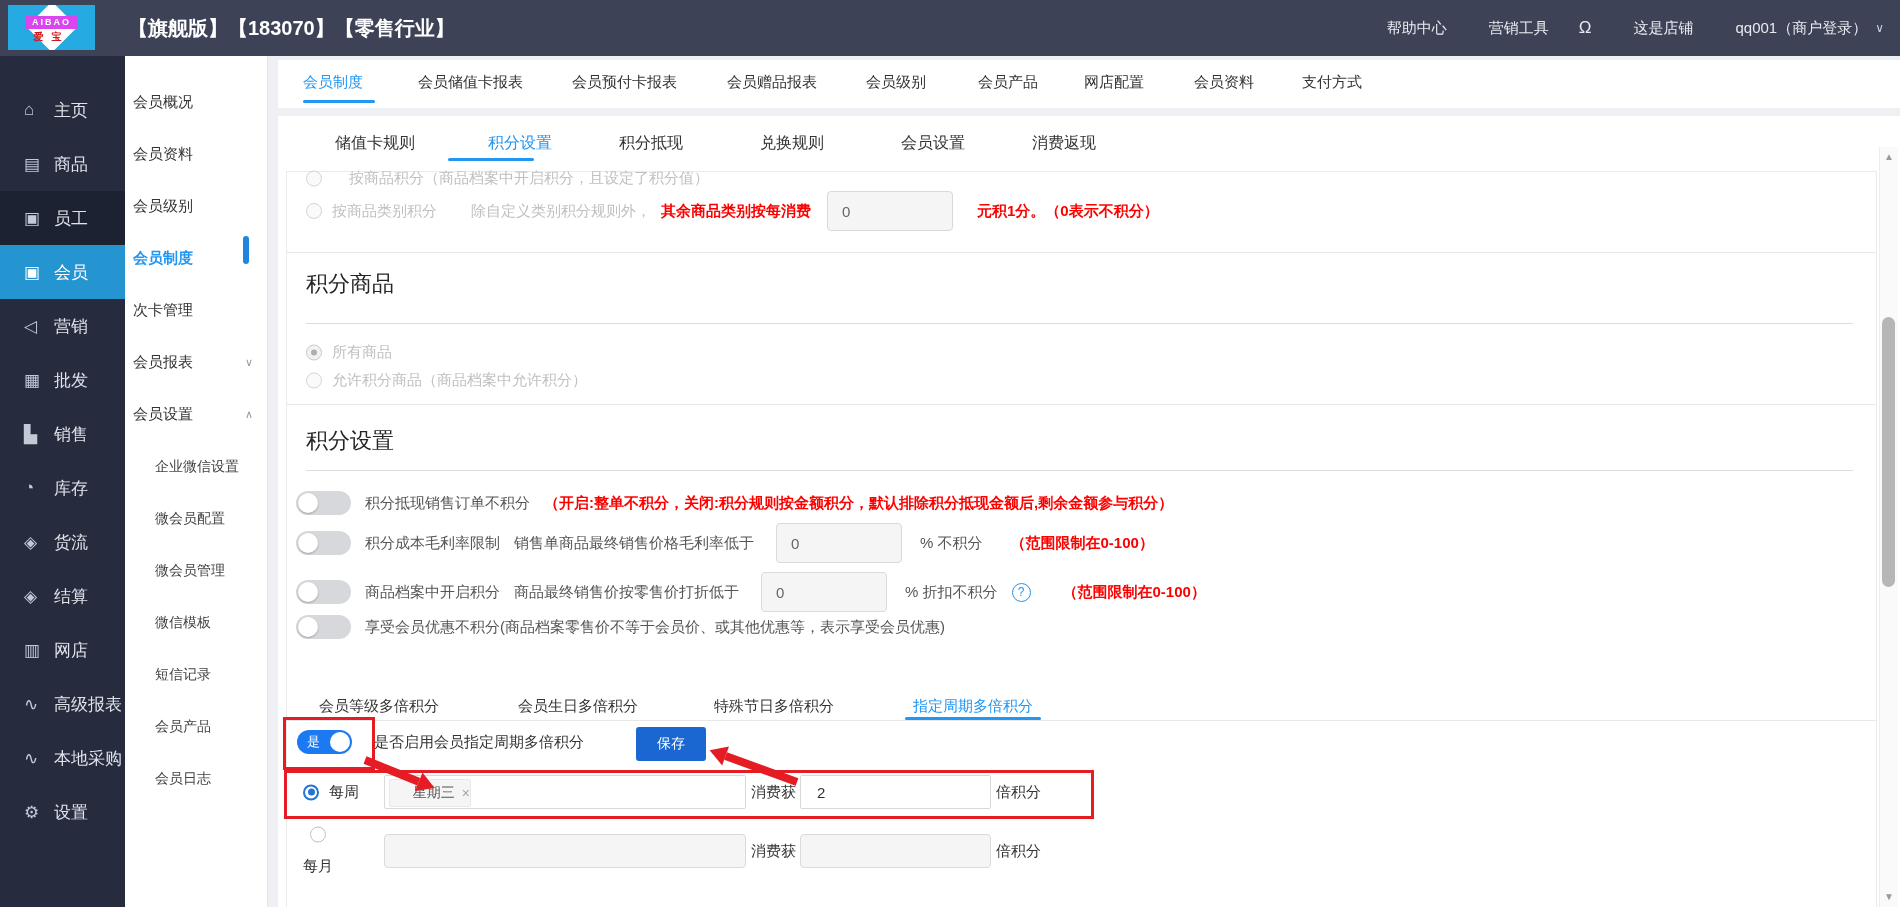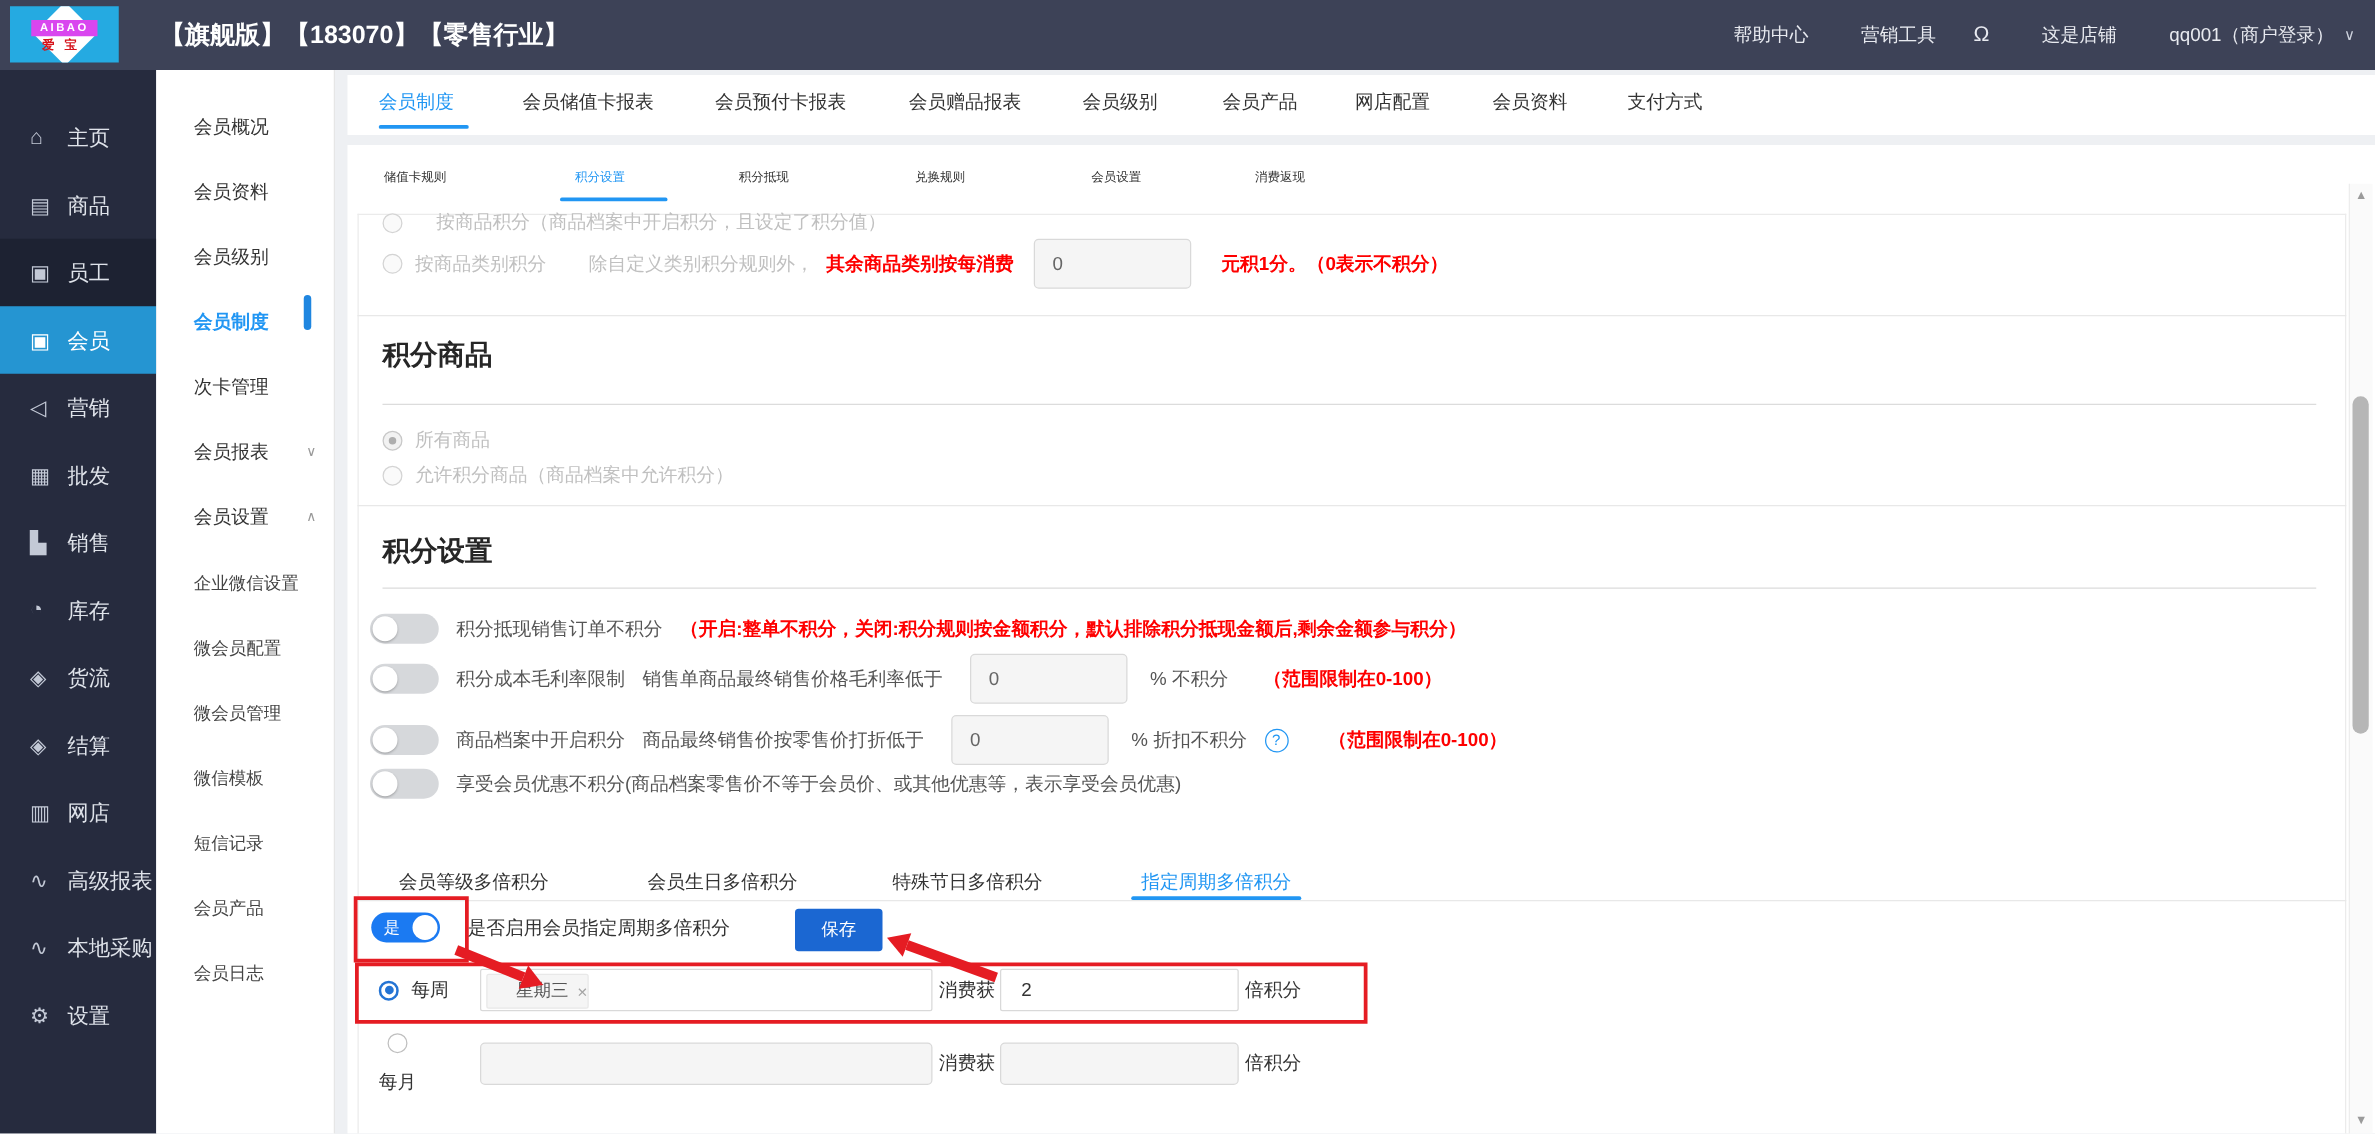--- a/index.html
+++ b/index.html
@@ -18,38 +18,38 @@
   .caret{font-size:12px;margin-left:8px;color:#cdd2dd;}
   
   #sidebar{left:0;top:56px;width:125px;height:851px;background:#262b3e;padding-top:27px;box-sizing:border-box;}
   .nav-item{height:54px;display:flex;align-items:center;color:#dfe3ea;font-size:17px;cursor:pointer;padding-left:24px;}
   .nav-item .nav-ico{width:30px;font-size:17px;color:#c3c9d6;}
   .nav-item.dim{background:#1d2232;}
   .nav-item.sel{background:#2595d2;color:#fff;}
   .nav-item.sel .nav-ico{color:#fff;}
   
   #subbar{left:125px;top:56px;width:143px;height:851px;background:#fff;border-right:1px solid #e6e6e6;box-sizing:border-box;padding-top:20px;}
-  .sub-item{height:52px;line-height:52px;padding-left:30px;font-size:15px;color:#333;cursor:pointer;position:relative;}
+  .sub-item{height:52px;line-height:52px;padding-left:8px;font-size:15px;color:#333;cursor:pointer;position:relative;}
   .sub-item.sel{color:#2196f3;font-weight:bold;}
   .sub-item .chev{position:absolute;right:14px;top:0;font-size:11px;color:#999;}
   .sub-child{height:52px;line-height:52px;padding-left:30px;font-size:14px;color:#444;cursor:pointer;}
   #sub-indicator{left:243px;top:236px;width:6px;height:28px;background:#1f86e0;border-radius:3px;}
   
   #tabbar1{left:278px;top:60px;width:1622px;height:48px;background:#fff;}
   .t1{position:absolute;top:0;height:48px;line-height:44px;font-size:15px;color:#333;cursor:pointer;}
   .t1.sel{color:#2196f3;}
   .t1-underline{position:absolute;height:3px;background:#2196f3;border-radius:2px;}
   
   #main{left:278px;top:116px;width:1622px;height:791px;background:#fff;}
-  .t2{position:absolute;top:12px;height:30px;line-height:30px;font-size:10px;color:#333;cursor:pointer;}
+  .t2{position:absolute;top:12px;height:30px;line-height:30px;font-size:16px;color:#333;cursor:pointer;margin-left:28px;}
   .t2.sel{color:#2196f3;}
   
   #card{left:8px;top:55px;width:1591px;height:736px;border:1px solid #ebebeb;border-bottom:none;box-sizing:border-box;}
   .divider{position:absolute;height:1px;background:#e8e8e8;}
-  .sec-title{position:absolute;font-size:22px;color:#262626;font-weight:700;}
+  .sec-title{position:absolute;font-size:22px;color:#262626;font-weight:400;}
   .grayline{display:flex;align-items:center;position:absolute;transform:translateY(-50%);}
   .graytxt{color:#c0c0c0;font-size:15px;}
   .redtxt{color:#fe0000;font-weight:bold;font-size:15px;}
   .darktxt{color:#555;font-size:15px;}
   .blacktxt{color:#333;font-size:15px;}
   .radio{display:inline-block;width:16px;height:16px;border-radius:50%;box-sizing:border-box;background:#fff;cursor:pointer;}
   .radio.g-off{border:1px solid #d4d4d4;background:#fafafa;}
   .radio.g-sel{border:1px solid #c8c8c8;background:#f2f2f2;position:relative;}
   .radio.g-sel:after{content:"";position:absolute;left:4px;top:4px;width:6px;height:6px;border-radius:50%;background:#aeaeae;}
   .radio.b-sel{border:2px solid #2474d4;position:relative;}

